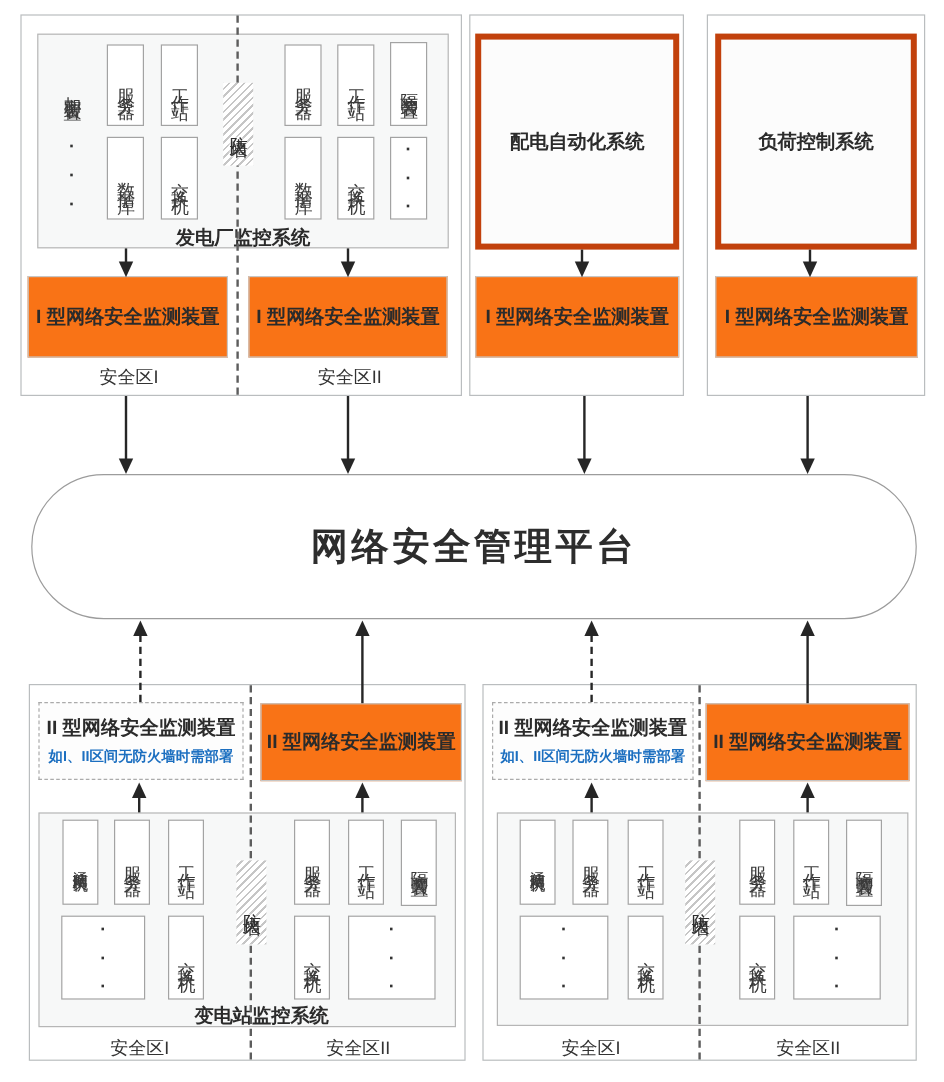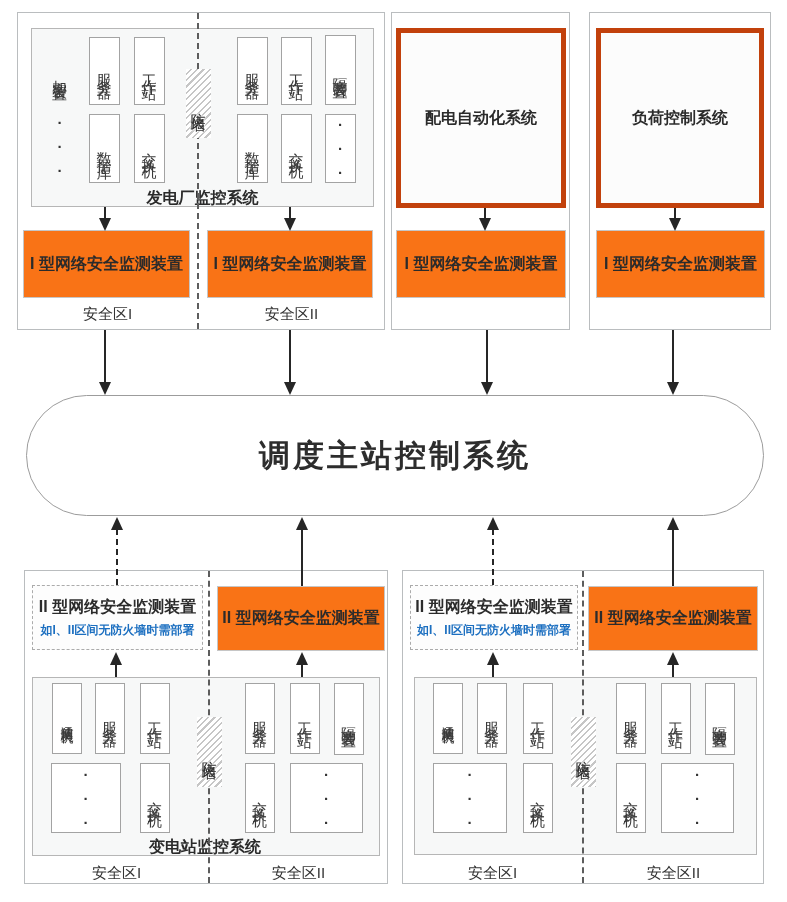--- a/index.html
+++ b/index.html
@@ -152,21 +152,21 @@
   <div class="abs aline" style="left:105px;top:330px;height:53px"></div>
   <div class="abs ahead-down" style="left:105px;top:382px"></div>
   <div class="abs aline" style="left:290px;top:330px;height:53px"></div>
   <div class="abs ahead-down" style="left:290px;top:382px"></div>
   <div class="abs aline" style="left:487px;top:330px;height:53px"></div>
   <div class="abs ahead-down" style="left:487px;top:382px"></div>
   <div class="abs aline" style="left:673px;top:330px;height:53px"></div>
   <div class="abs ahead-down" style="left:673px;top:382px"></div>
 
   <div class="abs platform" style="left:26px;top:395px;width:738px;height:121px">
-    <span>调度主站控制系统</span>
+    <span>网络安全管理平台</span>
   </div>
 
   <div class="abs ahead-up" style="left:117px;top:517px"></div>
   <div class="abs adash" style="left:117px;top:529px;height:56px"></div>
   <div class="abs ahead-up" style="left:302px;top:517px"></div>
   <div class="abs aline" style="left:302px;top:529px;height:57px"></div>
   <div class="abs ahead-up" style="left:493px;top:517px"></div>
   <div class="abs adash" style="left:493px;top:529px;height:56px"></div>
   <div class="abs ahead-up" style="left:673px;top:517px"></div>
   <div class="abs aline" style="left:673px;top:529px;height:57px"></div>
@@ -221,21 +221,21 @@
   </div>
   <div class="abs dev" style="left:245px;top:763px;width:30px;height:70px">
     <span class="vtext">交换机</span>
   </div>
   <div class="abs dev dots" style="left:290px;top:763px;width:73px;height:70px">
     <span>·</span>
     <span>·</span>
     <span>·</span>
   </div>
 
-  <div class="abs sys-title" style="left:31px;top:837px;width:348px">变电站监控系统</div>
+  <div class="abs sys-title" style="left:44px;top:837px;width:348px">变电站监控系统</div>
   <div class="abs zone" style="left:24px;top:864px;width:185px">安全区I</div>
   <div class="abs zone" style="left:209px;top:864px;width:179px">安全区II</div>
 
   <div class="abs outer" style="left:402px;top:570px;width:362px;height:314px"></div>
   <div class="abs vdiv" style="left:582px;top:571px;height:312px"></div>
 
   <div class="abs mon-dashed" style="left:410px;top:585px;width:168px;height:65px">
     <span class="t">II 型网络安全监测装置</span>
     <span class="note">如I、II区间无防火墙时需部署</span>
   </div>

